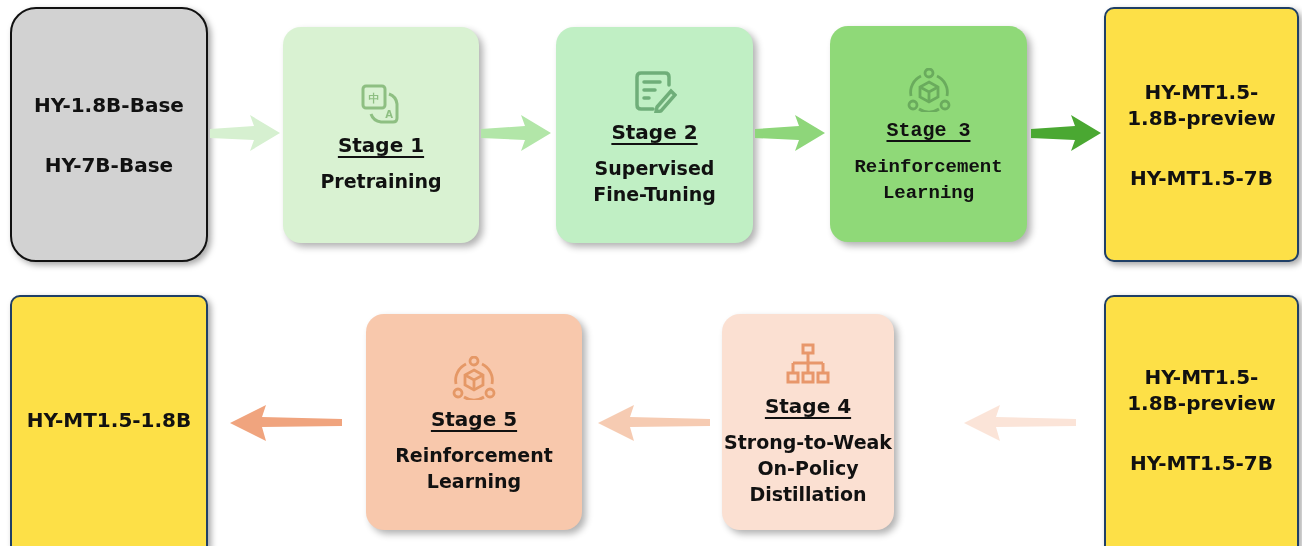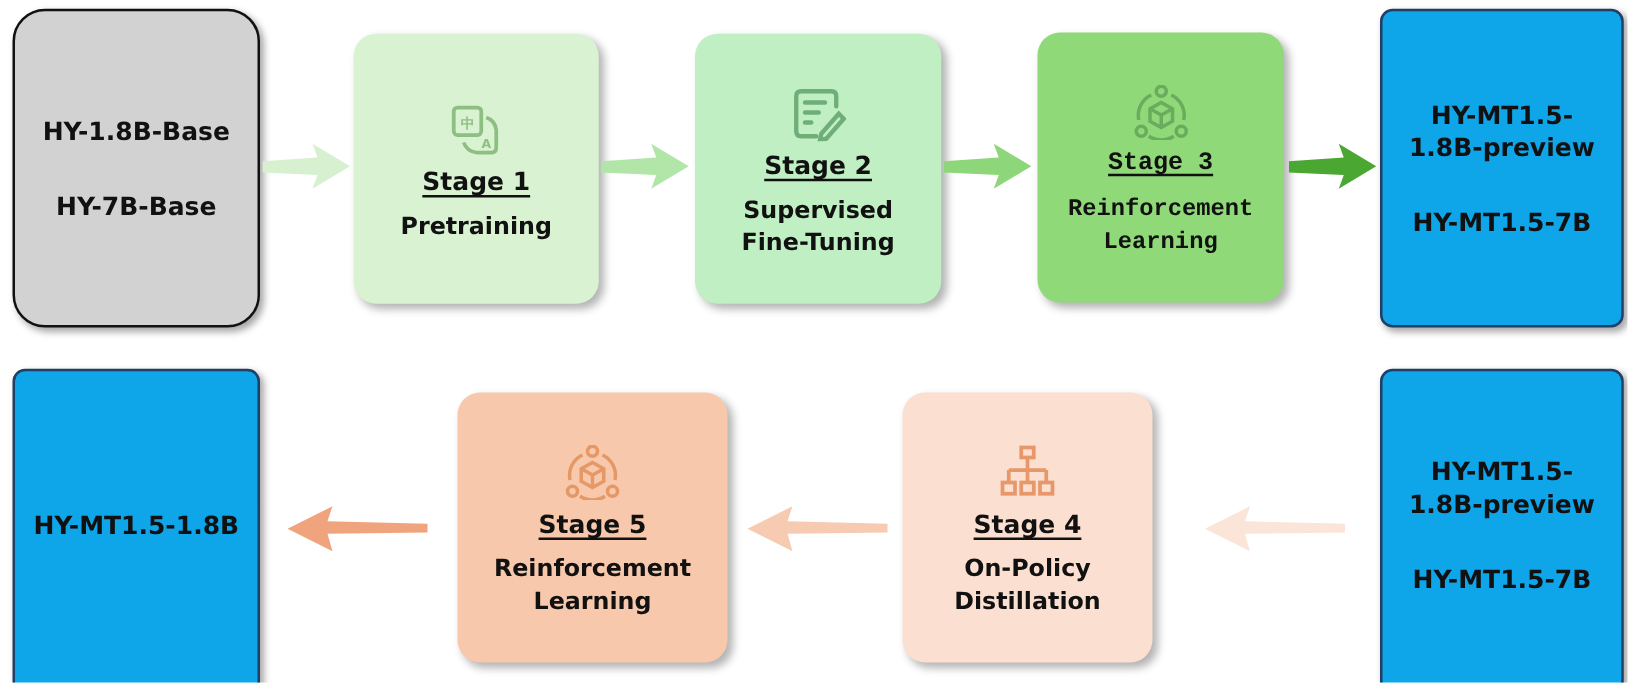--- a/index.html
+++ b/index.html
@@ -1,20 +1,20 @@
 <!DOCTYPE html>
 <html><head>
 <meta charset="utf-8">
 <style>
   html, body { margin:0; padding:0; background:#ffffff; }
   body { width:1302px; height:546px; position:relative; overflow:hidden;
          font-family:"DejaVu Sans", sans-serif; color:#111; }
   .box { position:absolute; box-sizing:border-box; display:flex; flex-direction:column;
          align-items:center; justify-content:center; text-align:center; font-weight:bold; }
-  .model { border:2.5px solid #1f3f66; border-radius:10px; background:#0ea5e9;
+  .model { border:2.5px solid #1f3f66; border-radius:10px; background:#fde047;
            box-shadow:3px 3px 6px rgba(0,0,0,0.35); font-size:20px; line-height:26px; }
   .model.base { border-color:#111; background:#d2d2d2;border-radius:26px; }
   .model .gap { height:34px; }
   .stage { border-radius:18px; box-shadow:4px 4px 7px rgba(0,0,0,0.30); font-size:19px; line-height:26px; padding-top:6px; }
   .stage .icon { width:44px; height:44px; margin-bottom:6px; }
   .stage .title { text-decoration:underline; text-underline-offset:4px; margin-bottom:10px; font-size:20px;text-align:center; }
   .arrow { position:absolute; }
 </style>
 </head>
 <body>
@@ -109,29 +109,30 @@
   </svg>
   <div class="title">Stage 5</div>
   <div>Reinforcement</div>
   <div>Learning</div>
 </div>
 
 <svg class="arrow" style="left:596px; top:401px;" width="116" height="44" viewBox="0 0 116 44">
   <path d="M114 18 L114 25 L34 26 L38 40 L2 22 L38 4 L34 16 Z" fill="#f6cbb2"></path>
 </svg>
 
-<div class="box stage" style="left:722px; top:314px; width:200px; height:216px; background:#fbe0d2;">
+<div class="box stage" style="left:722px; top:314px; width:172px; height:216px; background:#fbe0d2;">
   <svg class="icon" viewBox="0 0 44 44" fill="none" stroke="#e8976b" stroke-width="3">
     <rect x="17" y="2" width="10" height="8"></rect>
     <path d="M22 10 L22 20 M7 20 L37 20 M7 20 L7 30 M22 20 L22 30 M37 20 L37 30"></path>
     <rect x="2" y="30" width="10" height="9"></rect>
     <rect x="17" y="30" width="10" height="9"></rect>
     <rect x="32" y="30" width="10" height="9"></rect>
   </svg>
   <div class="title">Stage 4</div>
+  <div>Strong-to-Weak</div>
   <div>On-Policy</div>
   <div>Distillation</div>
 </div>
 
 <svg class="arrow" style="left:962px; top:401px;" width="116" height="44" viewBox="0 0 116 44">
   <path d="M114 18 L114 25 L34 26 L38 40 L2 22 L38 4 L34 16 Z" fill="#fbe4d8"></path>
 </svg>
 
 <div class="box model" style="left:1104px; top:295px; width:195px; height:260px; padding-bottom:10px;">
   <div>HY-MT1.5-</div>

